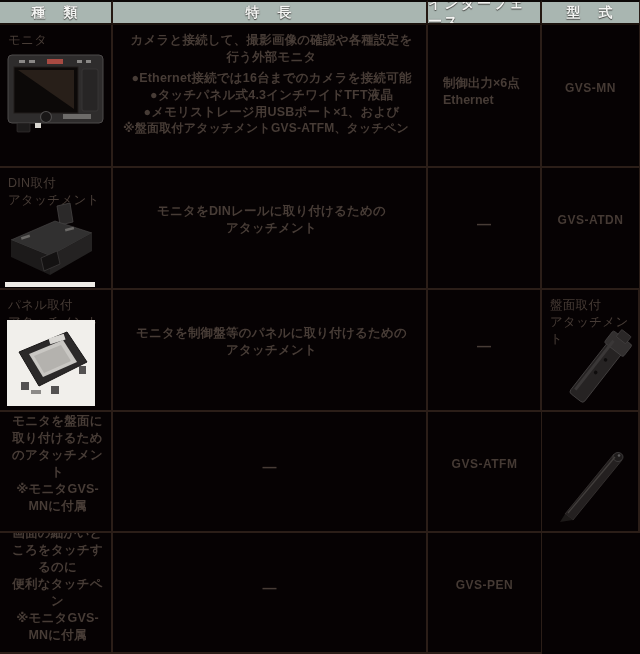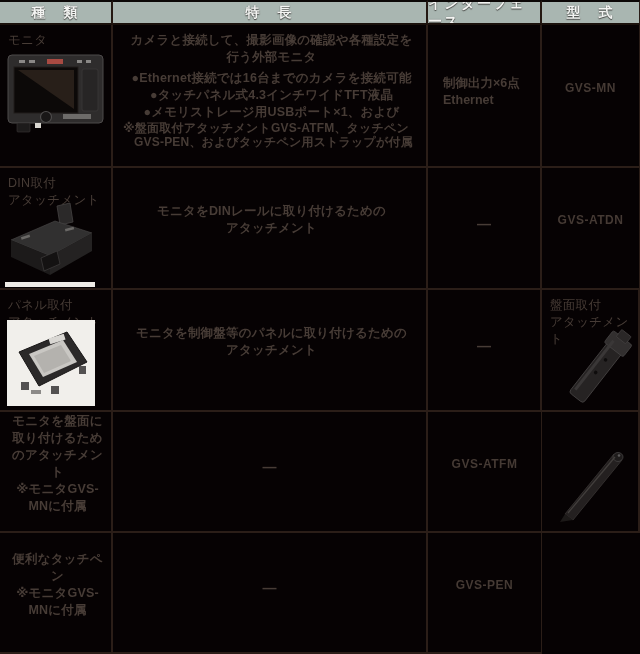--- a/index.html
+++ b/index.html
@@ -92,21 +92,20 @@
       <rect x="30" y="70" width="6" height="5" fill="#d9d6d0"></rect>
     </svg>
   </div>
   <div class="cell features-cell">
     <div class="f-line">カメラと接続して、撮影画像の確認や各種設定を</div>
     <div class="f-line">行う外部モニタ</div>
     <div class="f-line gap-top">●Ethernet接続では16台までのカメラを接続可能</div>
     <div class="f-line">●タッチパネル式4.3インチワイドTFT液晶</div>
     <div class="f-line">●メモリストレージ用USBポート×1、および</div>
     <div class="f-note">※盤面取付アタッチメントGVS-ATFM、タッチペン</div>
-    <div class="f-note indent-note">GVS-PEN、およびタッチペン用ストラップが付属</div>
   </div>
   <div class="cell interface-cell">
     <div>制御出力×6点</div>
     <div>Ethernet</div>
   </div>
   <div class="cell model-cell col-last">GVS-MN</div>
 
   <div class="cell type-cell">
     <div>DIN取付</div>
     <div>アタッチメント</div>
@@ -179,20 +178,21 @@
   <div class="cell type-cell">
     <svg class="product-img" style="left:10px; top:26px;" width="92" height="92" viewBox="0 0 92 92">
       <polygon points="13,76 62,16 70,22 21,82" fill="#242020" stroke="#3d3a38" stroke-width="0.7"></polygon>
       <polygon points="8,84 13,76 21,82" fill="#1c1918"></polygon>
       <ellipse cx="66" cy="19" rx="5" ry="4.5" fill="#1f1c1c" stroke="#454242" stroke-width="0.8"></ellipse>
       <circle cx="67" cy="17.5" r="1.3" fill="#5d5b5b"></circle>
       <line x1="16" y1="75" x2="63" y2="19" stroke="#433f3d" stroke-width="1.2"></line>
     </svg>
   </div>
   <div class="cell features-cell v-center">
+    <div class="f-line">画面の細かいところをタッチするのに</div>
     <div class="f-line">便利なタッチペン</div>
     <div class="f-line">※モニタGVS-MNに付属</div>
   </div>
   <div class="cell interface-cell dash">
     <div>—</div>
   </div>
   <div class="cell model-cell col-last">GVS-PEN</div>
 
 </div>
 

